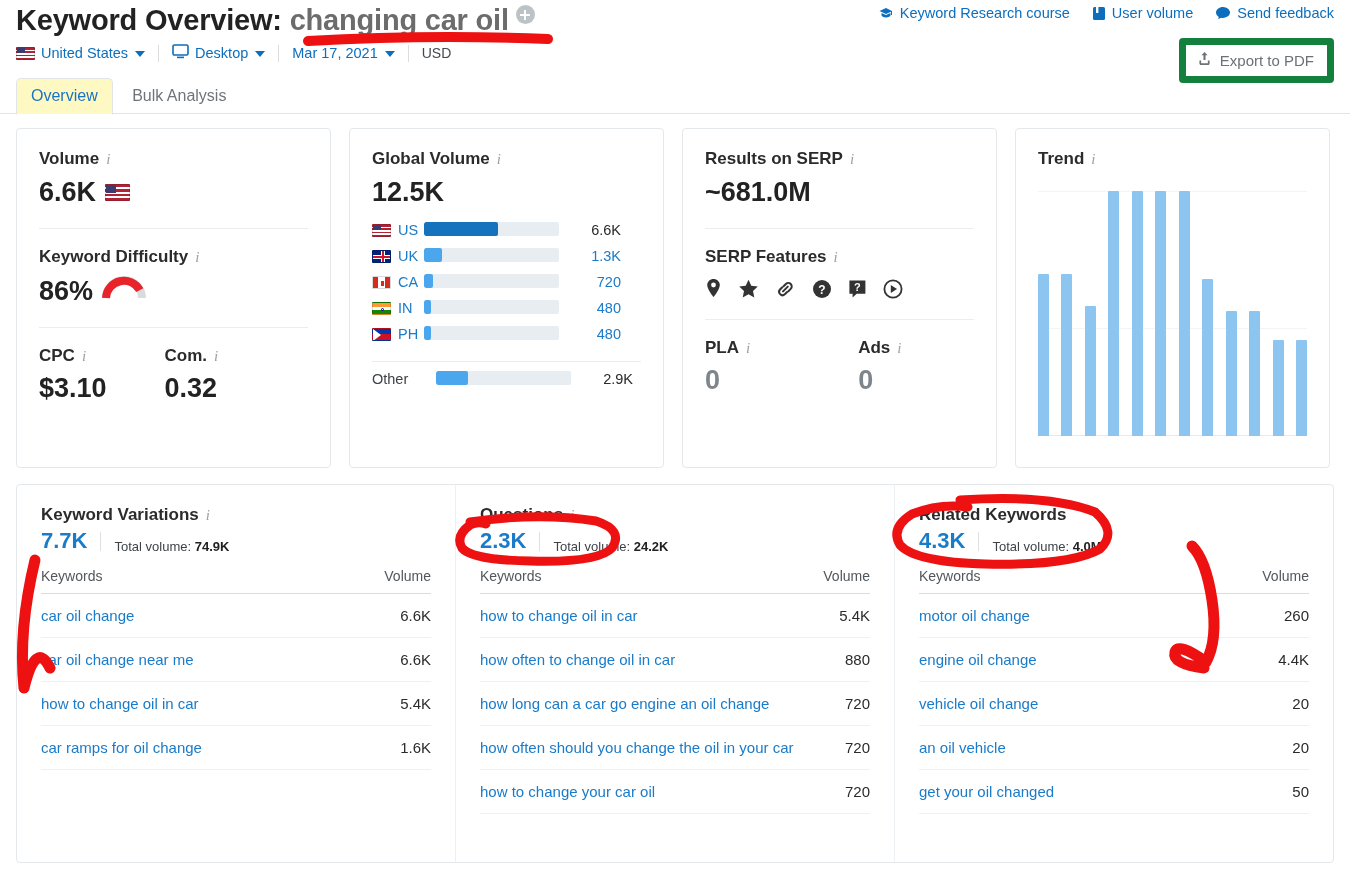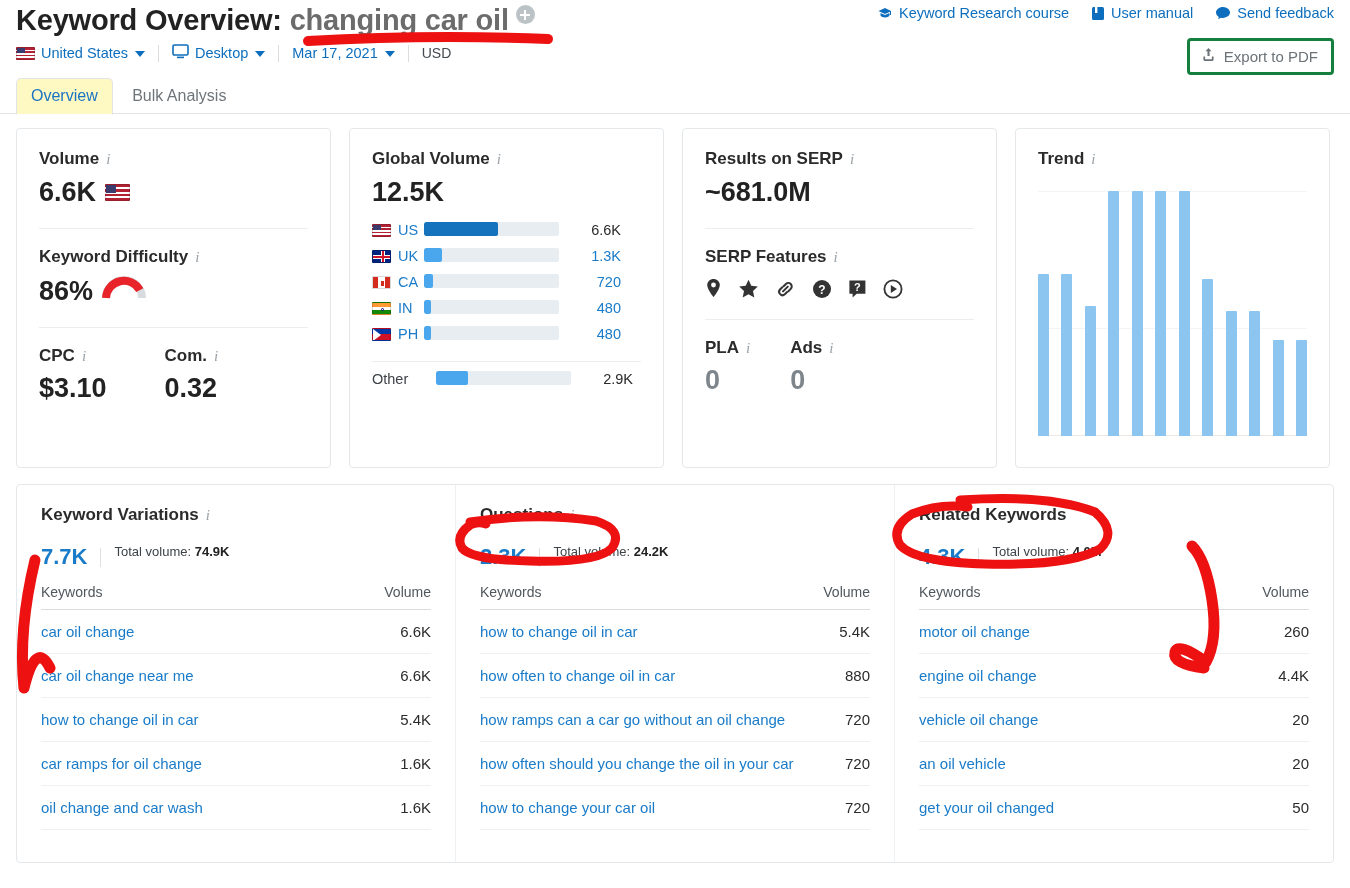--- a/index.html
+++ b/index.html
@@ -35,21 +35,21 @@
     position: absolute; right: 16px; top: 5px;
     display: flex; align-items: center; gap: 22px;
     font-size: 14.5px; color: #0c6ebd;
   }
   .top-link { display: flex; align-items: center; gap: 6px; cursor: pointer; }
   .top-link svg { display: block; }
 
   .export-btn {
     position: absolute; right: 16px; top: 38px;
     display: flex; align-items: center; gap: 8px;
-    border: 3px solid #15803d; border-radius: 4px;
+    border: 7px solid #15803d; border-radius: 4px;
     background: #fff; color: #6b7278;
     font-size: 15px; padding: 6px 13px 7px 11px; cursor: pointer;
     font-family: "Liberation Sans", sans-serif;
   }
 
   
   .filter-bar {
     display: flex; align-items: center; gap: 0;
     margin-top: 6px; font-size: 14.5px;
   }
@@ -123,21 +123,21 @@
     flex: 1; height: 14px; background: #e8edf2; border-radius: 2px;
     position: relative; overflow: hidden; max-width: 135px;
   }
   .gv-bar-fill { height: 100%; border-radius: 2px; }
   .gv-val { width: 62px; text-align: right; font-size: 14.5px; }
   .gv-div { height: 1px; background: #ebeef0; margin: 9px 0 9px; }
 
   
   .serp-icons { display: flex; gap: 16px; margin-top: 11px; align-items: center; }
   .serp-icons svg { display: block; cursor: pointer; }
-  .pla-row { display: flex; gap: 40px; }
+  .pla-row { display: flex; gap: 108px; }
   .pla-val { font-size: 27px; font-weight: bold; color: #7e868c; margin-top: 7px; }
 
   
   .card-trend { width: 315px; height: 340px; }
   .trend-chart {
     position: relative; margin-top: 22px;
     height: 245px; display: flex; align-items: flex-end;
     justify-content: space-between; gap: 0;
   }
   .trend-gridline { position: absolute; left: 0; right: 0; height: 1px; background: #f2f4f6; }
@@ -149,21 +149,21 @@
     display: flex; margin: 16px 16px 0;
     border: 1px solid #e4e8eb; border-radius: 4px; background: #fff;
     height: 379px; overflow: hidden;
   }
   .panel { flex: 1; padding: 20px 24px 0; position: relative; }
   .panel + .panel { border-left: 1px solid #eef1f3; }
   .panel-title {
     font-size: 17px; font-weight: bold; color: #2b2b2b;
     display: flex; align-items: center; gap: 7px;
   }
-  .panel-stats { display: flex; align-items: flex-start; gap: 13px; margin-top: 19px; }
+  .panel-stats { display: flex; align-items: flex-end; gap: 13px; margin-top: 3px; }
   .panel-count { font-size: 22px; font-weight: bold; color: #1a7bc9; }
   .panel-vbar { width: 1px; height: 19px; background: #dde1e4; align-self: center; }
   .panel-total { font-size: 13px; color: #3d4348; }
   .panel-total b { font-weight: bold; color: #222; }
 
   table.kw-table { width: 100%; border-collapse: collapse; margin-top: 14px; }
   table.kw-table th {
     font-size: 14px; font-weight: normal; color: #50575d;
     text-align: left; padding: 0 0 9px; border-bottom: 1px solid #d9dde0;
   }
@@ -201,21 +201,21 @@
         </span>
         <span>Keyword Research course</span>
       </div>
       <div class="top-link">
         <span>
           <svg width="14" height="15" viewBox="0 0 14 15">
               <rect x="1" y="1" width="12" height="13" rx="1.5" fill="#0c6ebd"></rect>
               <rect x="4" y="1" width="2.4" height="6" fill="#fff"></rect>
             </svg>
         </span>
-        <span>User manual</span>
+        <span>User volume</span>
       </div>
       <div class="top-link">
         <span>
           <svg width="16" height="15" viewBox="0 0 16 15">
               <path fill="#0c6ebd" d="M8 1C4.1 1 1 3.5 1 6.6c0 1.8 1.1 3.4 2.8 4.4-.2.9-.8 1.9-.8 1.9s1.9-.4 3-1.2c.6.1 1.3.2 2 .2 3.9 0 7-2.5 7-5.3S11.9 1 8 1z"></path>
             </svg>
         </span>
         <span>Send feedback</span>
       </div>
     </div>
@@ -535,24 +535,20 @@
               <td class="vol">6.6K</td>
             </tr>
           <tr>
               <td class="kw"><a>how to change oil in car</a></td>
               <td class="vol">5.4K</td>
             </tr>
           <tr>
               <td class="kw"><a>car ramps for oil change</a></td>
               <td class="vol">1.6K</td>
             </tr>
-          <tr>
-              <td class="kw"><a>oil change and car wash</a></td>
-              <td class="vol">1.6K</td>
-            </tr>
         </tbody>
       </table>
     </div>
 
     <div class="panel">
       <div class="panel-title">
         <span>Questions</span>
         <span class="info-i">i</span>
       </div>
       <div class="panel-stats">
@@ -573,21 +569,21 @@
         <tbody>
           <tr>
               <td class="kw"><a>how to change oil in car</a></td>
               <td class="vol">5.4K</td>
             </tr>
           <tr>
               <td class="kw"><a>how often to change oil in car</a></td>
               <td class="vol">880</td>
             </tr>
           <tr>
-              <td class="kw"><a>how ramps can a car go without an oil change</a></td>
+              <td class="kw"><a>how long can a car go engine an oil change</a></td>
               <td class="vol">720</td>
             </tr>
           <tr>
               <td class="kw"><a>how often should you change the oil in your car</a></td>
               <td class="vol">720</td>
             </tr>
           <tr>
               <td class="kw"><a>how to change your car oil</a></td>
               <td class="vol">720</td>
             </tr>

